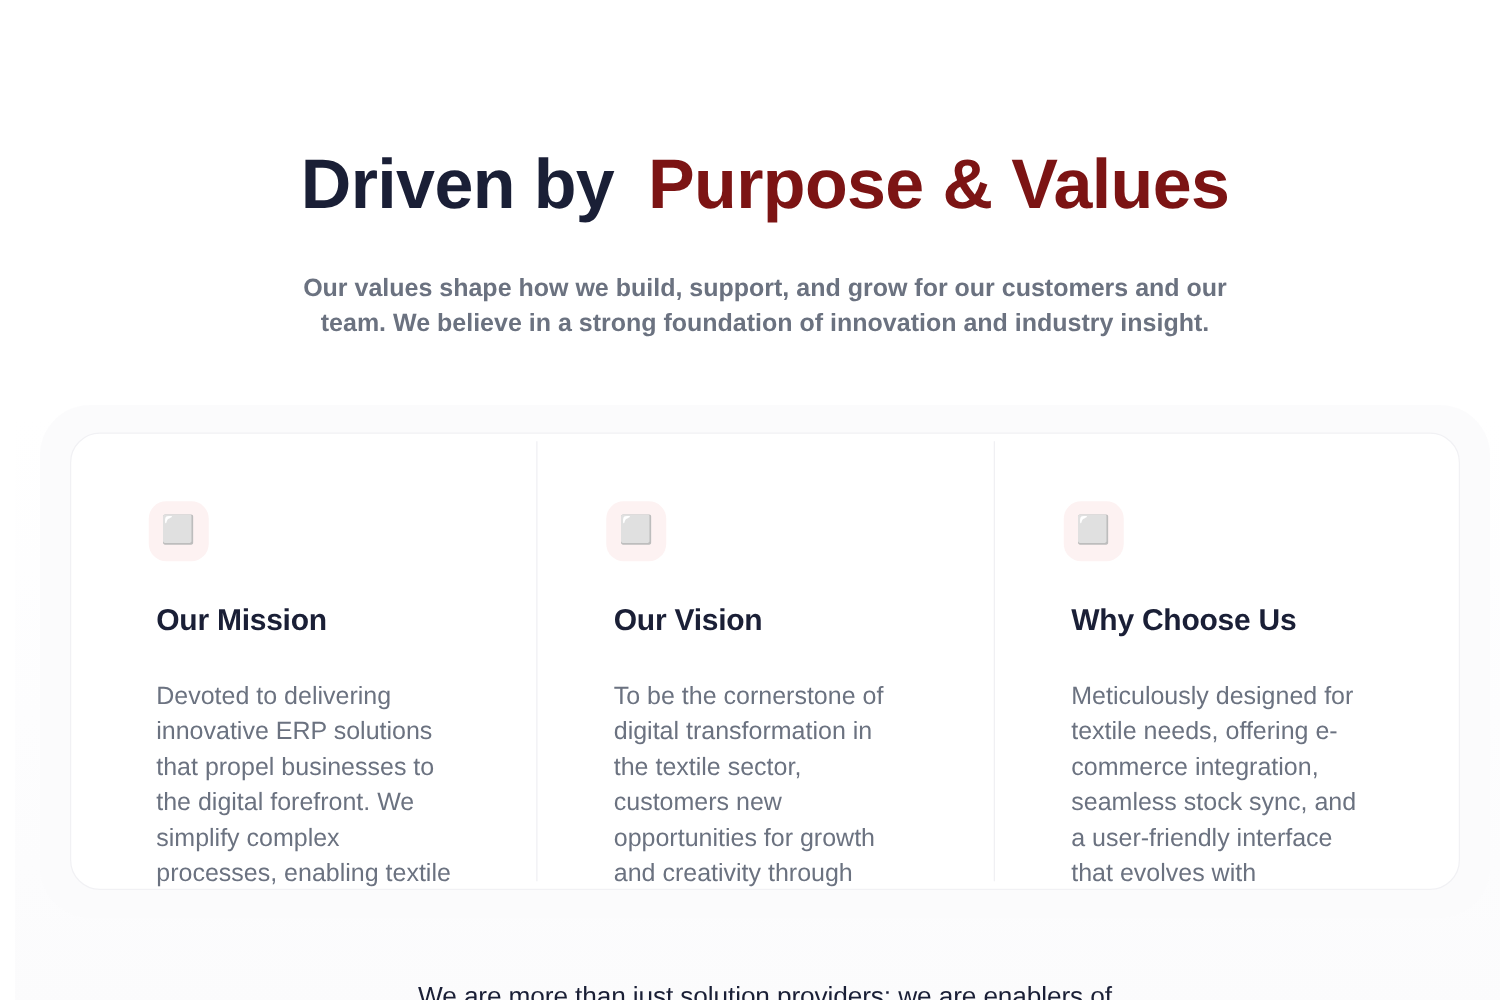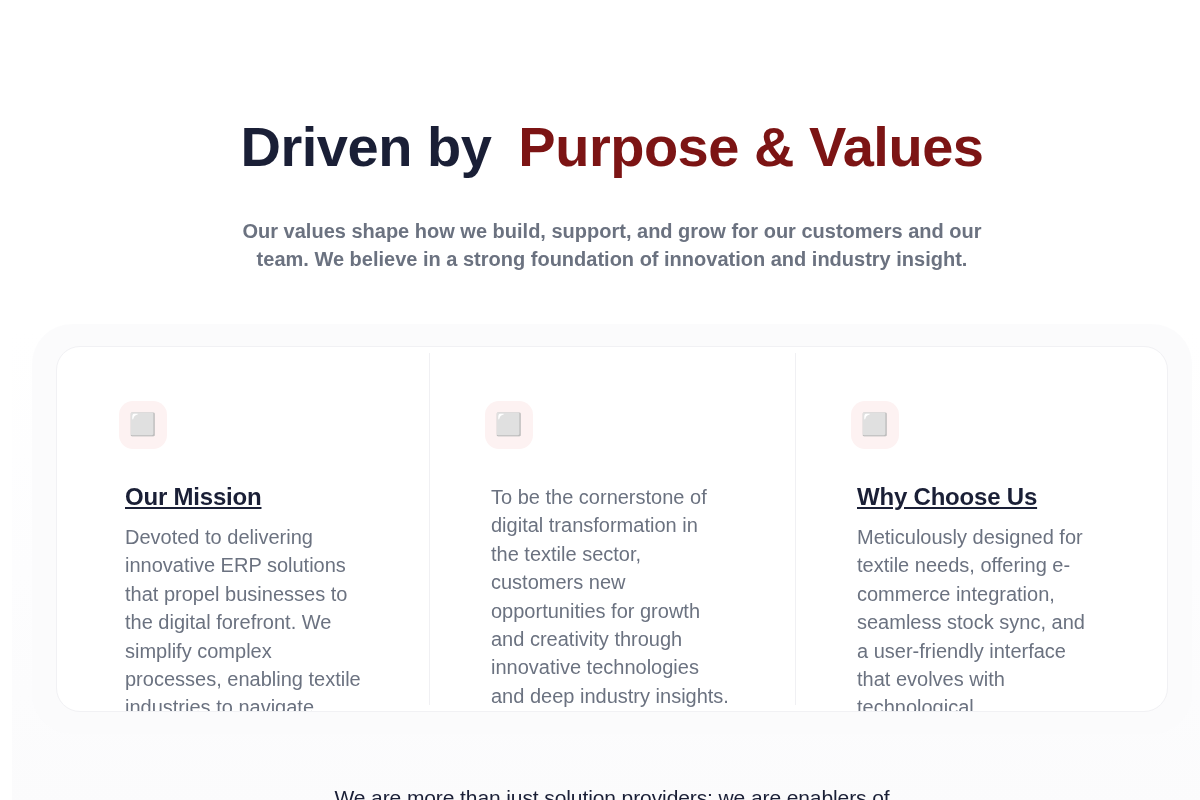--- a/index.html
+++ b/index.html
@@ -109,21 +109,21 @@
     line-height: 1;
     color: #7c1414;
     font-family: "DejaVu Sans", sans-serif;
   }
 
   .card-title {
     font-size: 24px;
     font-weight: 700;
     color: #1a1f36;
     letter-spacing: -0.2px;
-    text-decoration: underline;
+    margin-bottom: 20px;
   }
 
   .card-body {
     font-size: 20px;
     line-height: 1.42;
     color: #6b7280;
     max-width: 250px;
   }
 
   
@@ -158,20 +158,21 @@
         <span class="icon-glyph">⬜</span>
       </div>
       <div class="card-title">Our Mission</div>
       <div class="card-body">Devoted to delivering innovative ERP solutions that propel businesses to the digital forefront. We simplify complex processes, enabling textile industries to navigate transformation with ease.</div>
     </div>
 
     <div class="card">
       <div class="icon-badge">
         <span class="icon-glyph">⬜</span>
       </div>
+      <div class="card-title">Our Vision</div>
       <div class="card-body">To be the cornerstone of digital transformation in the textile sector, customers new opportunities for growth and creativity through innovative technologies and deep industry insights.</div>
     </div>
 
     <div class="card">
       <div class="icon-badge">
         <span class="icon-glyph">⬜</span>
       </div>
       <div class="card-title">Why Choose Us</div>
       <div class="card-body">Meticulously designed for textile needs, offering e-commerce integration, seamless stock sync, and a user-friendly interface that evolves with technological advancements.</div>
     </div>

